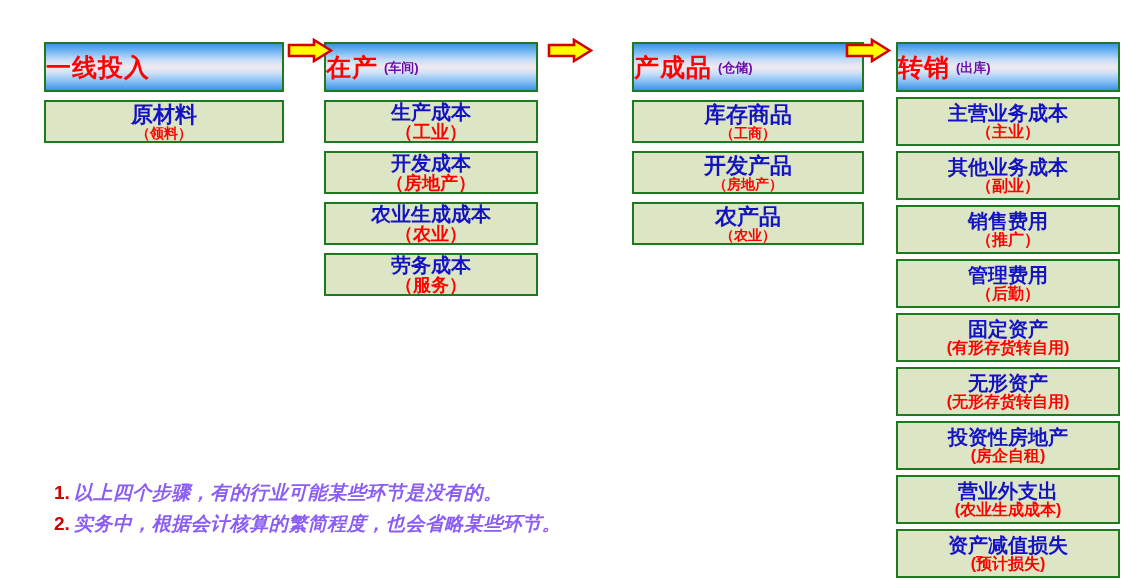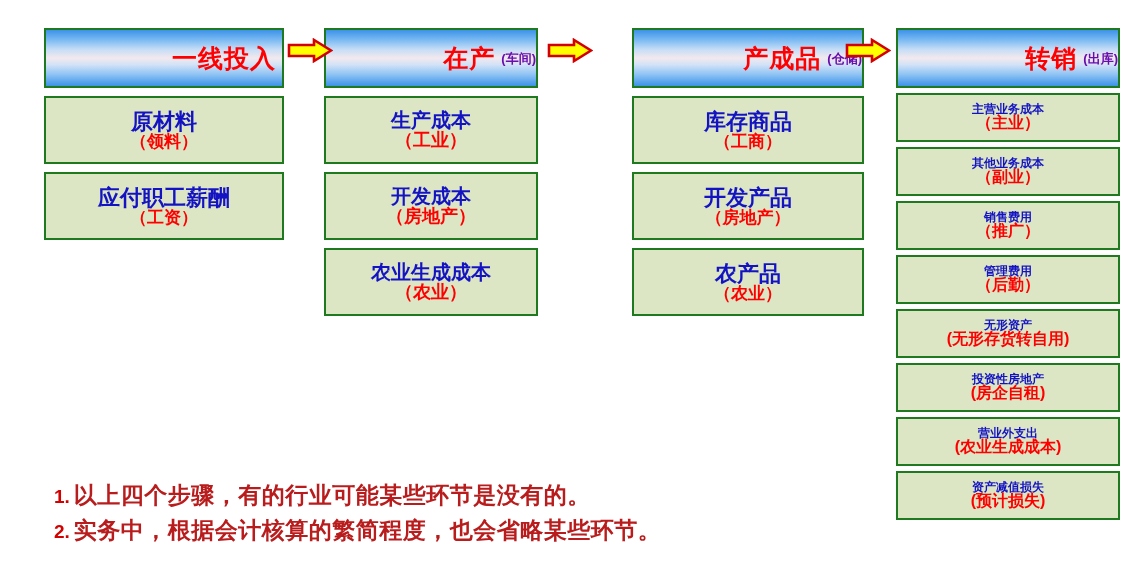--- a/index.html
+++ b/index.html
@@ -29,35 +29,36 @@
     top: 28px;
   }
   .col-0 { left: 44px;  width: 240px; }
   .col-1 { left: 324px; width: 214px; }
   .col-2 { left: 632px; width: 232px; }
   .col-3 { left: 896px; width: 224px; }
 
   
   .head-box {
     box-sizing: border-box;
-    height: 60px;
+    height: 50px;
     border: 2px solid #1f7a1f;
     background: linear-gradient(to bottom,
         #3c92e8 0%,
         #74b6f2 16%,
         #c3dcf7 34%,
         #f3e9ee 50%,
         #d2e2f8 62%,
         #8cc2f4 80%,
         #3c92e8 100%);
     display: flex;
     align-items: center;
-    justify-content: flex-end;
+    justify-content: flex-start;
     white-space: nowrap;
     line-height: 1;
+    margin-top: 14px;
   }
   .head-main {
     color: #ff0000;
     font-size: 25px;
     font-weight: bold;
     letter-spacing: 1px;
   }
   .head-sub {
     color: #6a0dad;
     font-size: 13px;
@@ -83,31 +84,31 @@
     line-height: 1.05;
   }
   .item-sub {
     color: #ff0000;
     font-weight: bold;
     line-height: 1.05;
   }
 
   
   .tier-lg .item-main { font-size: 22px; }
-  .tier-lg .item-sub  { font-size: 17px; }
+  .tier-lg .item-sub  { font-size: 14px; }
   .tier-md .item-main { font-size: 20px; }
   .tier-md .item-sub  { font-size: 18px; text-align: center; }
-  .tier-sm .item-main { font-size: 12px; }
+  .tier-sm .item-main { font-size: 20px; }
   .tier-sm .item-sub  { font-size: 16px; }
 
   
   .col-0 .item-box,
   .col-1 .item-box,
   .col-2 .item-box {
-    height: 68px;
+    height: 43px;
     margin-top: 8px;
   }
   .col-0 .item-box:first-of-type,
   .col-1 .item-box:first-of-type,
   .col-2 .item-box:first-of-type { margin-top: 9px; }
 
   
   .col-3 .item-box {
     height: 49px;
     margin-top: 5px;
@@ -138,65 +139,66 @@
     margin-bottom: 9px;
     line-height: 1.15;
   }
   .note-num {
     color: #d40000;
     font-size: 19px;
     font-weight: bold;
     margin-right: 4px;
   }
   .note-text {
-    color: #b91c1c;
-    font-size: 23px;
+    color: #8b5cf6;
+    font-size: 19px;
     font-weight: bold;
     letter-spacing: 0.5px;
+    font-style: italic;
   }
 </style>
 </head>
 <body>
 
 <div id="diagram">
 
   <div class="column col-0 tier-lg">
     <div class="head-box">
       <span class="head-main">一线投入</span>
       <span class="head-sub"></span>
     </div>
 
     <div class="item-box">
       <span class="item-main">原材料</span>
       <span class="item-sub">（领料）</span>
     </div>
-    <div class="item-box">
-      <span class="item-main">应付职工薪酬</span>
-      <span class="item-sub">（工资）</span>
-    </div>
   </div>
 
   <div class="column col-1 tier-md">
     <div class="head-box">
       <span class="head-main">在产</span>
       <span class="head-sub">(车间)</span>
     </div>
 
     <div class="item-box">
       <span class="item-main">生产成本</span>
       <span class="item-sub">（工业）</span>
     </div>
     <div class="item-box">
       <span class="item-main">开发成本</span>
       <span class="item-sub">（房地产）</span>
     </div>
     <div class="item-box">
       <span class="item-main">农业生成成本</span>
       <span class="item-sub">（农业）</span>
     </div>
+    <div class="item-box">
+      <span class="item-main">劳务成本</span>
+      <span class="item-sub">（服务）</span>
+    </div>
   </div>
 
   <div class="column col-2 tier-lg">
     <div class="head-box">
       <span class="head-main">产成品</span>
       <span class="head-sub">(仓储)</span>
     </div>
 
     <div class="item-box">
       <span class="item-main">库存商品</span>
@@ -226,20 +228,24 @@
       <span class="item-main">其他业务成本</span>
       <span class="item-sub">（副业）</span>
     </div>
     <div class="item-box">
       <span class="item-main">销售费用</span>
       <span class="item-sub">（推广）</span>
     </div>
     <div class="item-box">
       <span class="item-main">管理费用</span>
       <span class="item-sub">（后勤）</span>
+    </div>
+    <div class="item-box">
+      <span class="item-main">固定资产</span>
+      <span class="item-sub">(有形存货转自用)</span>
     </div>
     <div class="item-box">
       <span class="item-main">无形资产</span>
       <span class="item-sub">(无形存货转自用)</span>
     </div>
     <div class="item-box">
       <span class="item-main">投资性房地产</span>
       <span class="item-sub">(房企自租)</span>
     </div>
     <div class="item-box">

